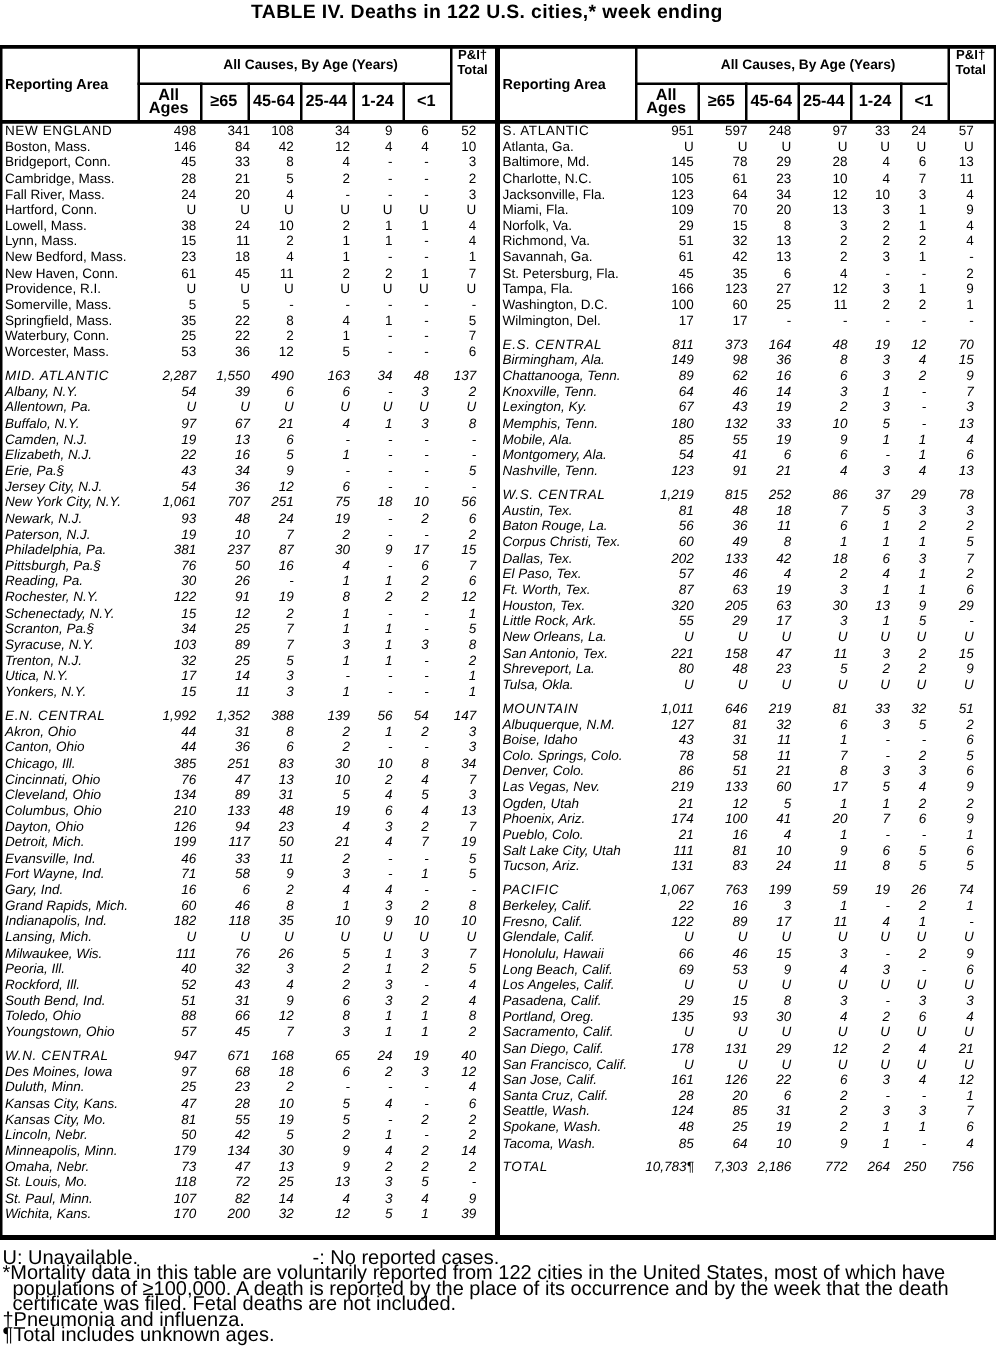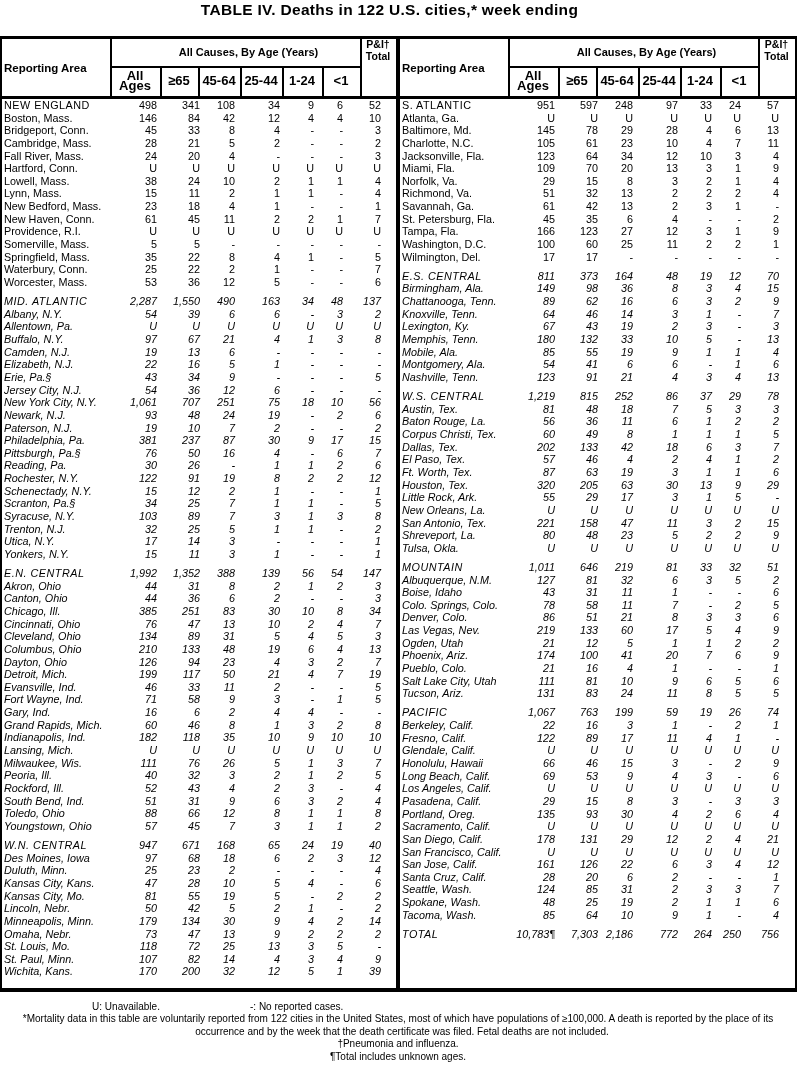--- a/index.html
+++ b/index.html
@@ -43,21 +43,21 @@
   .rows-left  { left: 0;     width: 477px; }
   .rows-right { left: 398px; width: 397px; }
   .section + .section { margin-top: 6.5px; font-style: italic; }
   .row { display: grid; grid-template-columns: 112px 45px 43px 35px 45px 34px 29px 38px;
     height: 12.65px; line-height: 12.65px; font-size: 10.8px; }
   .row .name { white-space: nowrap; padding-left: 4px; overflow: visible; }
   .row.region .name { letter-spacing: 0.5px; }
   .row .num { text-align: right; white-space: nowrap; }
 
   .footnotes { position: absolute; left: 2px; top: 1001px; width: 792px;
-    font-size: 10px; line-height: 12.4px; text-align: center; }
+    font-size: 16px; line-height: 12.4px; }
   .fn-first { display: flex; }
   .fn-first .fn-u { width: 248px; }
   .fn-note { padding-left: 8px; text-indent: -8px; }
 </style>
 </head>
 <body>
 
 <div class="title">
   <div>TABLE IV. Deaths in 122 U.S. cities,* week ending</div>
 </div>

